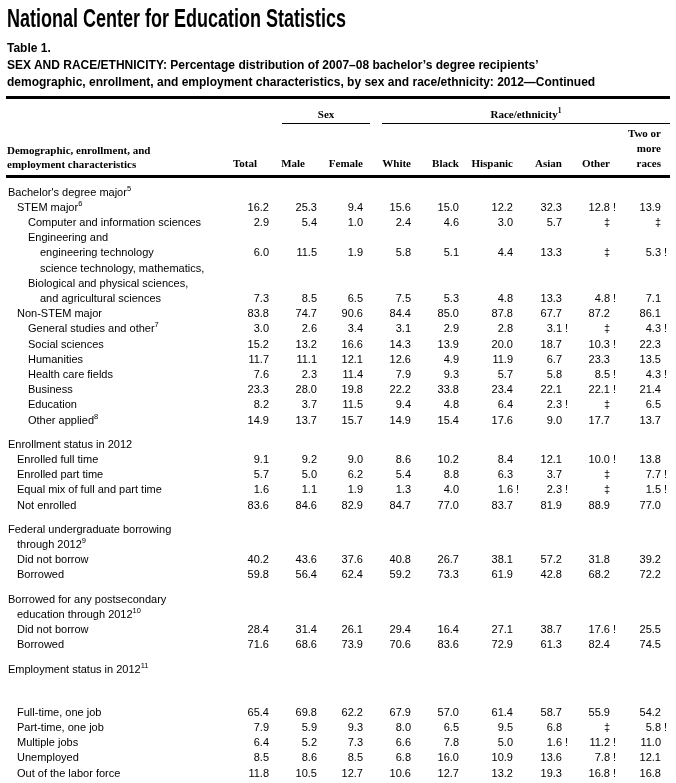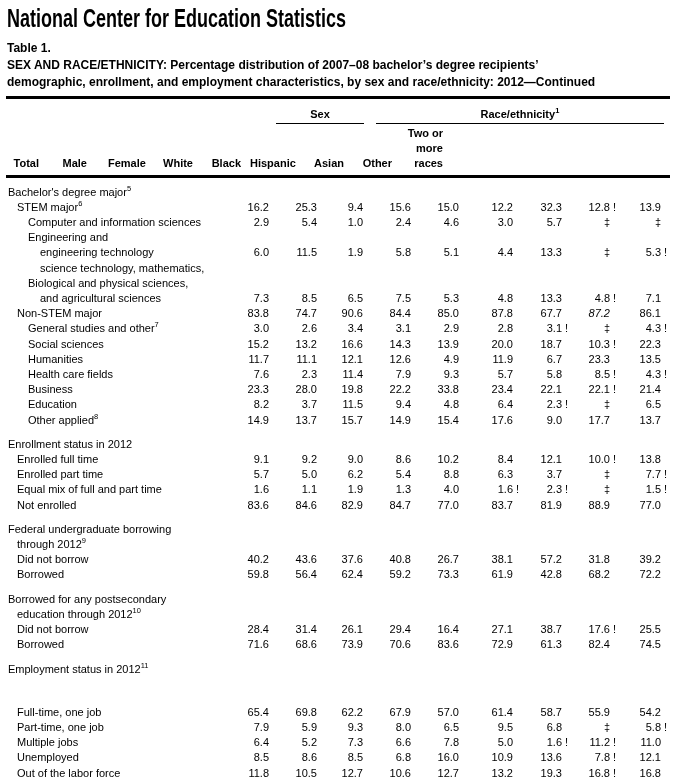--- a/index.html
+++ b/index.html
@@ -12,21 +12,21 @@
     margin:3px 0 0 7px;font-size:25px;font-weight:800;line-height:30px;
     letter-spacing:0px;white-space:nowrap;
     transform:scaleX(0.72);transform-origin:left top;
   }
   .table-label{margin:8px 0 0 7px;font-size:12px;font-weight:bold;line-height:14px;}
   .doc-title{margin:2px 0 0 7px;font-size:12px;font-weight:bold;line-height:16.5px;width:655px;}
   .rule{background:#000;width:664px;margin-left:6px;}
   .rule-top{height:3px;margin-top:6px;}
   .rule-mid{height:3px;margin-top:3px;}
   .rule-bottom{height:4px;margin-top:3px;}
-  .thead{width:664px;}
+  .thead{margin-left:6px;width:664px;font-family:Liberation Serif, serif;}
   .group-row{display:flex;align-items:flex-end;height:25px;}
   .gspacer{width:274px;}
   .group{font-size:11px;font-weight:bold;text-align:center;border-bottom:1.5px solid #000;padding-bottom:2px;line-height:13px;}
   .group-sex{width:88px;margin:0 3px;}
   .group-race{width:289px;margin-left:9px;}
   .header-row{display:flex;align-items:flex-end;padding-top:2px;}
   .stub-head{width:226px;font-size:11px;font-weight:bold;line-height:14.5px;padding-left:1px;}
   .hcells{display:flex;align-items:flex-end;}
   .hcell{display:flex;align-items:flex-end;font-weight:bold;font-size:11px;line-height:14.5px;}
   .hcell .num{flex:1;text-align:right;}
@@ -63,20 +63,24 @@
     <div class="group-row">
       <div class="gspacer"></div>
       <div class="group group-sex">
         <span>Sex</span>
       </div>
       <div class="group group-race">
         <span>Race/ethnicity</span><sup>1</sup>
       </div>
     </div>
     <div class="header-row">
+      <div class="stub-head">
+        <div>Demographic, enrollment, and</div>
+        <div>employment characteristics</div>
+      </div>
       <div class="hcells">
           <div class="hcell" style="width: 48px;">
             <span class="num">Total</span>
             <span class="flag"></span>
           </div>
           <div class="hcell" style="width: 48px;">
             <span class="num">Male</span>
             <span class="flag"></span>
           </div>
           <div class="hcell" style="width: 46px; padding-left: 12px;">
@@ -325,21 +329,21 @@
               <span class="flag"></span>
             </div>
             <div class="cell" style="width: 54px;">
               <span class="num">87.8</span>
               <span class="flag"></span>
             </div>
             <div class="cell" style="width: 49px;">
               <span class="num">67.7</span>
               <span class="flag"></span>
             </div>
-            <div class="cell" style="width: 48px; font-style: italic;">
+            <div class="cell" style="width: 48px;">
               <span class="num">87.2</span>
               <span class="flag"></span>
             </div>
             <div class="cell" style="width: 51px;">
               <span class="num">86.1</span>
               <span class="flag"></span>
             </div>
           </div>
         </div>
         <div class="trow">

